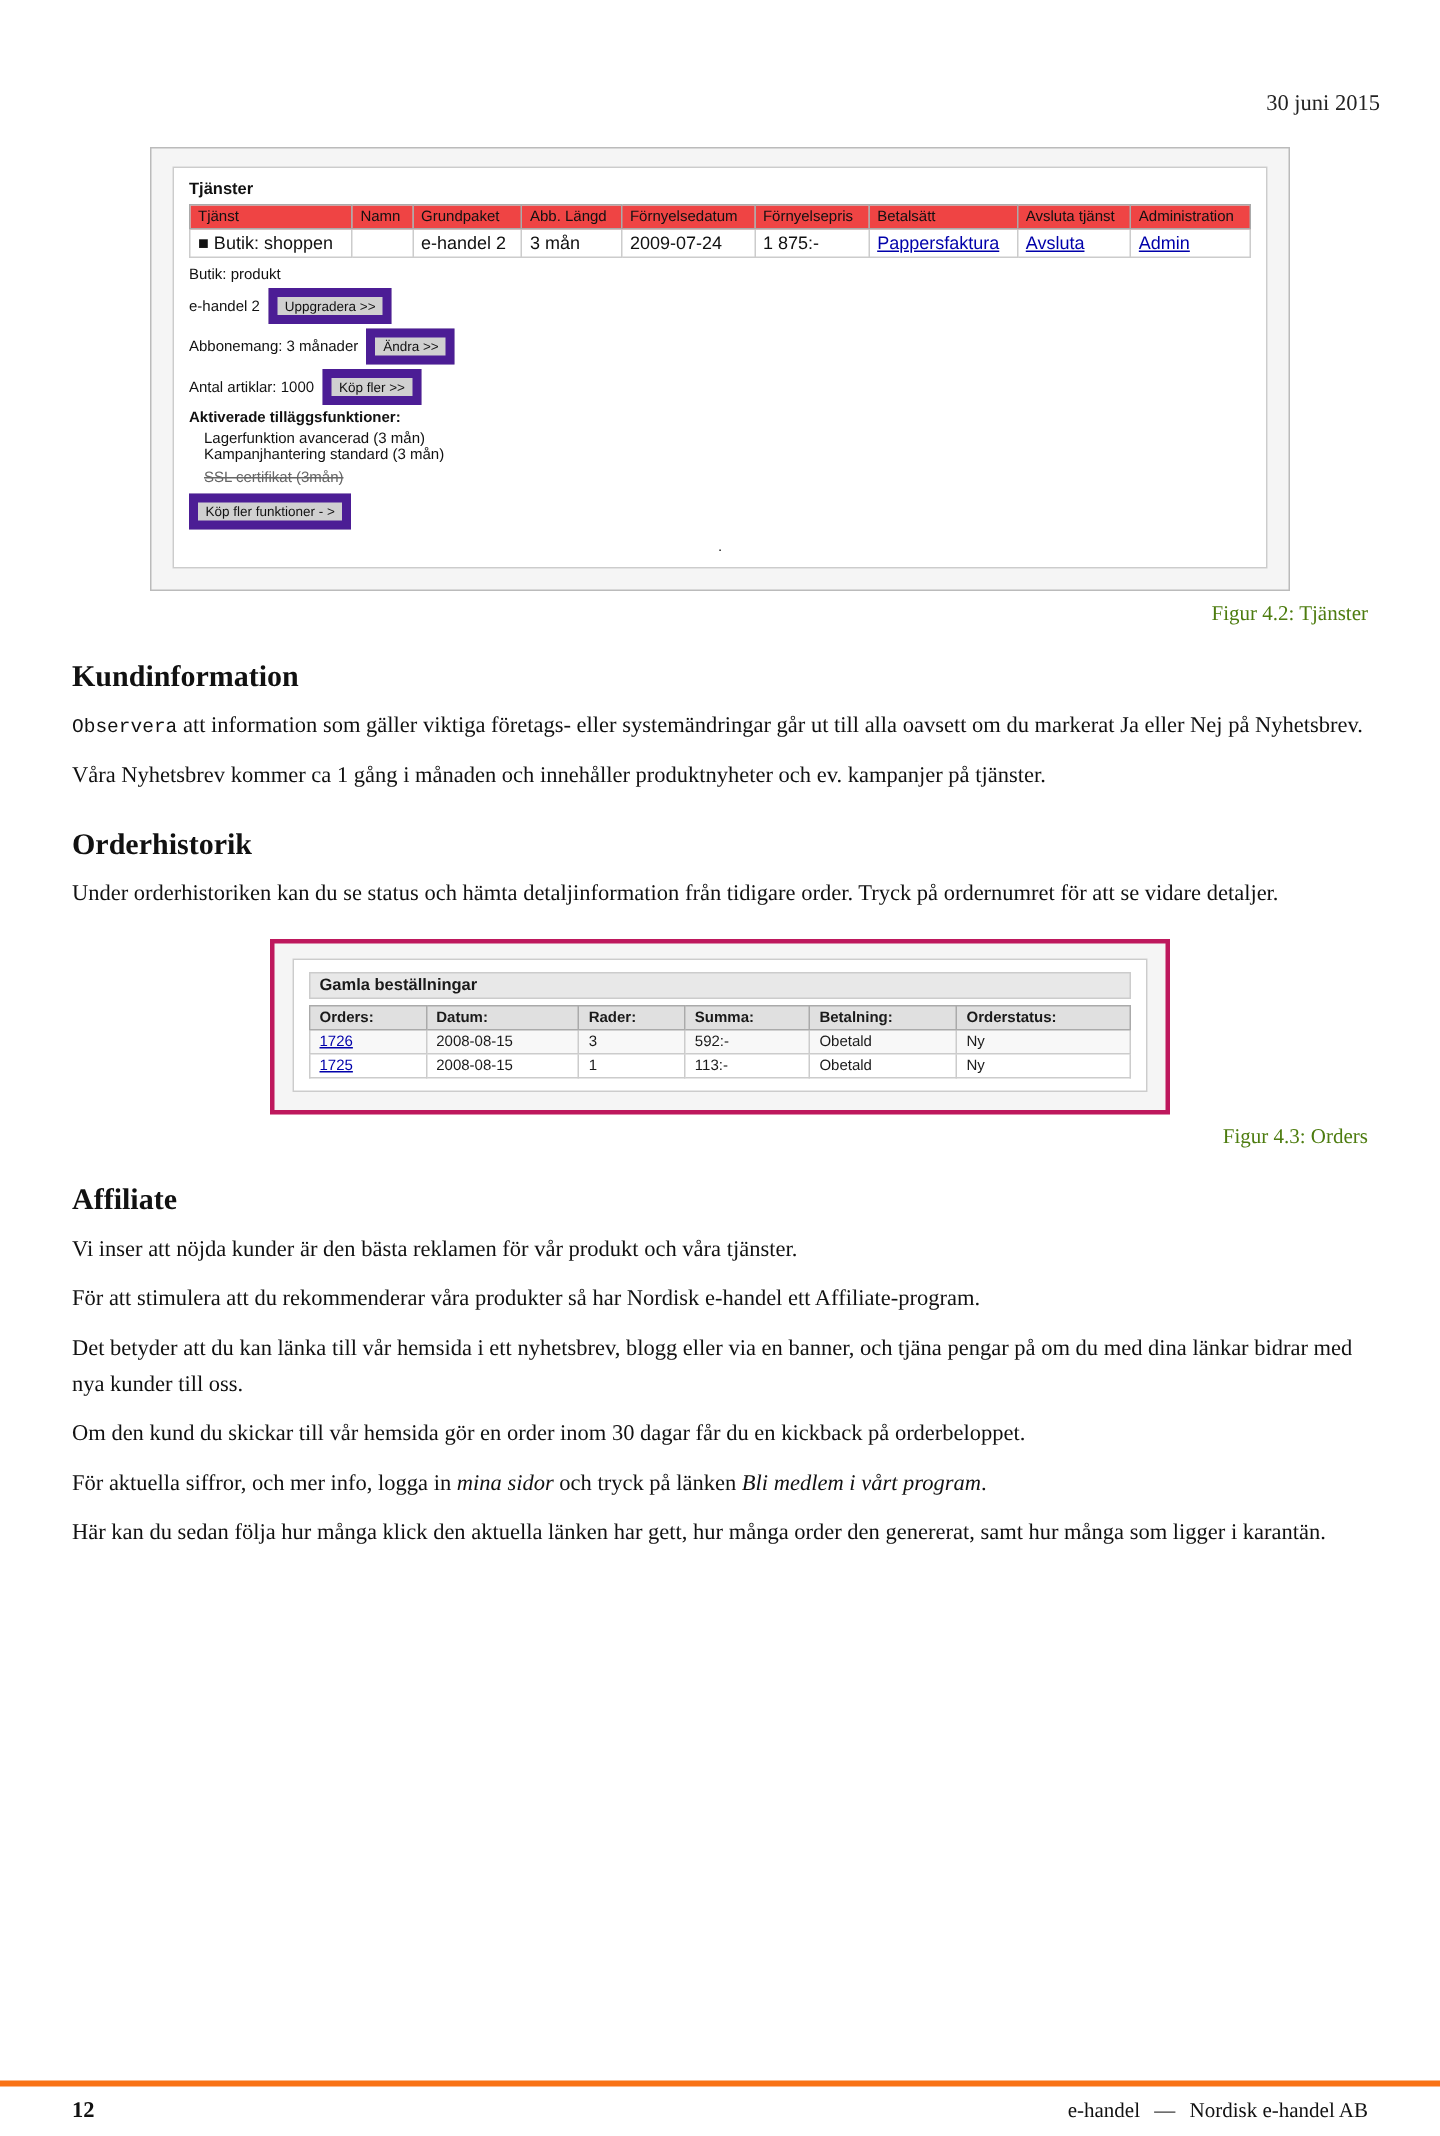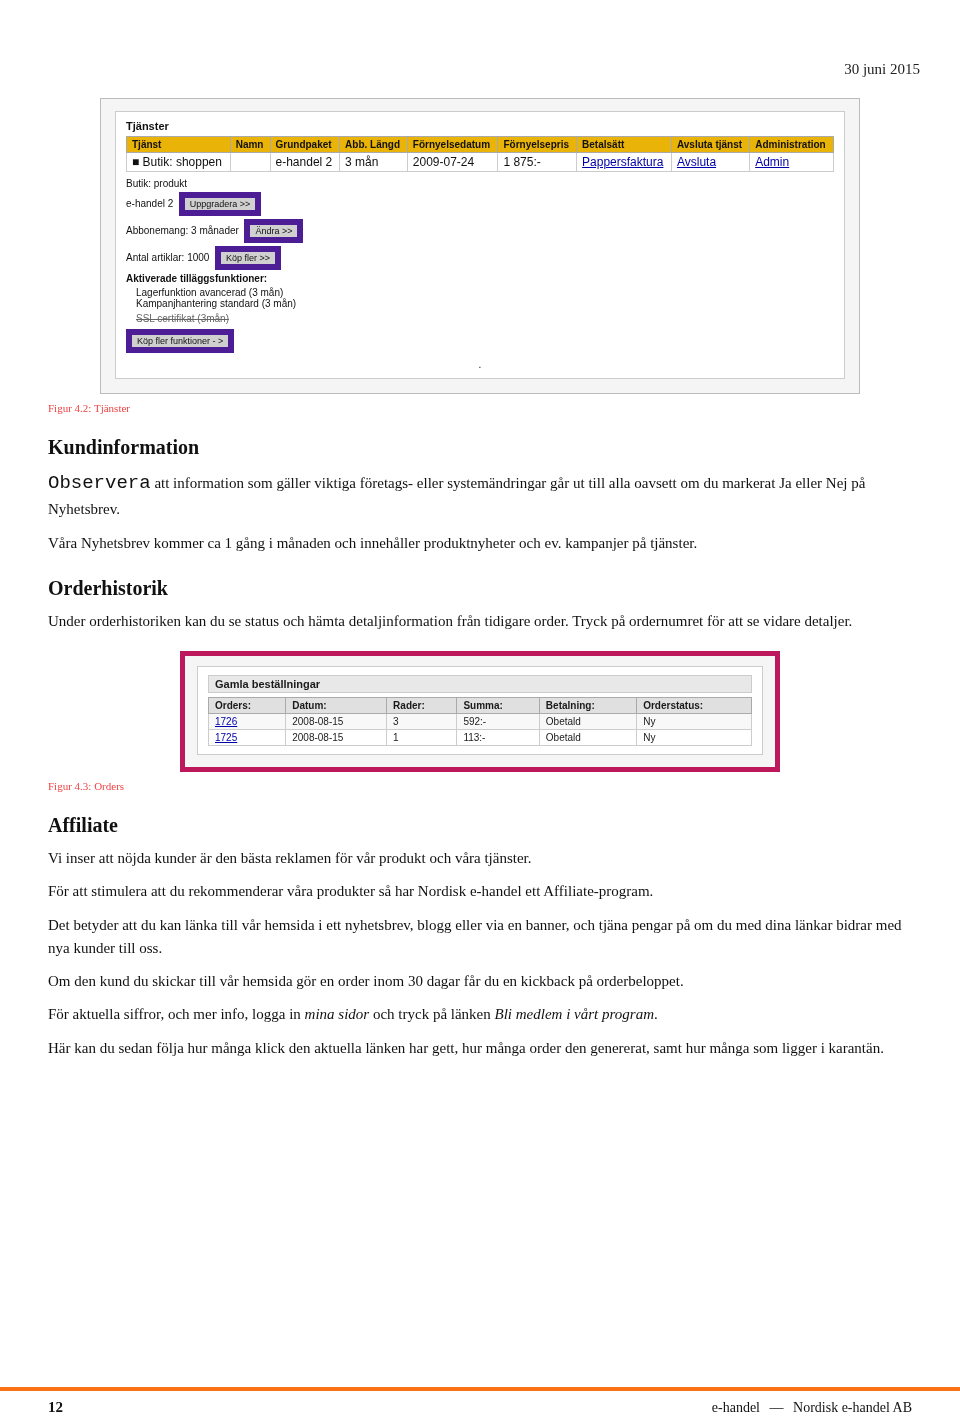--- a/index.html
+++ b/index.html
@@ -51,25 +51,25 @@
       margin-bottom: 4px;
     }
 
     .figure-inner table {
       width: 100%;
       border-collapse: collapse;
       font-size: 10px;
     }
 
     .figure-inner table th {
-      background: #eab308;
+      background: #ef4444;
       border: 1px solid #aaa;
       padding: 2px 5px;
       text-align: left;
-      font-weight: bold;
+      font-weight: normal;
       font-size: 10px;
     }
 
     .figure-inner table td {
       border: 1px solid #ccc;
       padding: 2px 5px;
       background: #fff;
       font-size: 12px;
     }
 
@@ -92,50 +92,50 @@
       margin: 3px 0;
       font-size: 10px;
     }
 
     .feature-list {
       margin: 3px 0 3px 10px;
       font-size: 10px;
     }
 
     .figure-caption {
-      text-align: left;
-      font-size: 11px;
+      text-align: right;
+      font-size: 14px;
       margin: 8px 0 20px 0;
-      color: #ef4444;
+      color: #4d7c0f;
     }
 
     
     .section-heading {
       font-size: 20px;
       font-weight: bold;
       margin: 22px 0 10px 0;
       color: #111;
     }
 
     
     .body-para {
       font-size: 15px;
       line-height: 1.55;
       margin-bottom: 10px;
       color: #111;
     }
 
     .body-para code, .monospace {
       font-family: 'Courier New', Courier, monospace;
-      font-size: 19px;
+      font-size: 13px;
     }
 
     
     .orders-figure-box {
-      border: 5px solid #be185d;
+      border: 3px solid #be185d;
       background: #f5f5f5;
       margin: 18px auto 8px auto;
       width: 600px;
       padding: 10px 12px 12px 12px;
     }
 
     .orders-inner {
       background: #fff;
       border: 1px solid #ccc;
       padding: 8px 10px;

